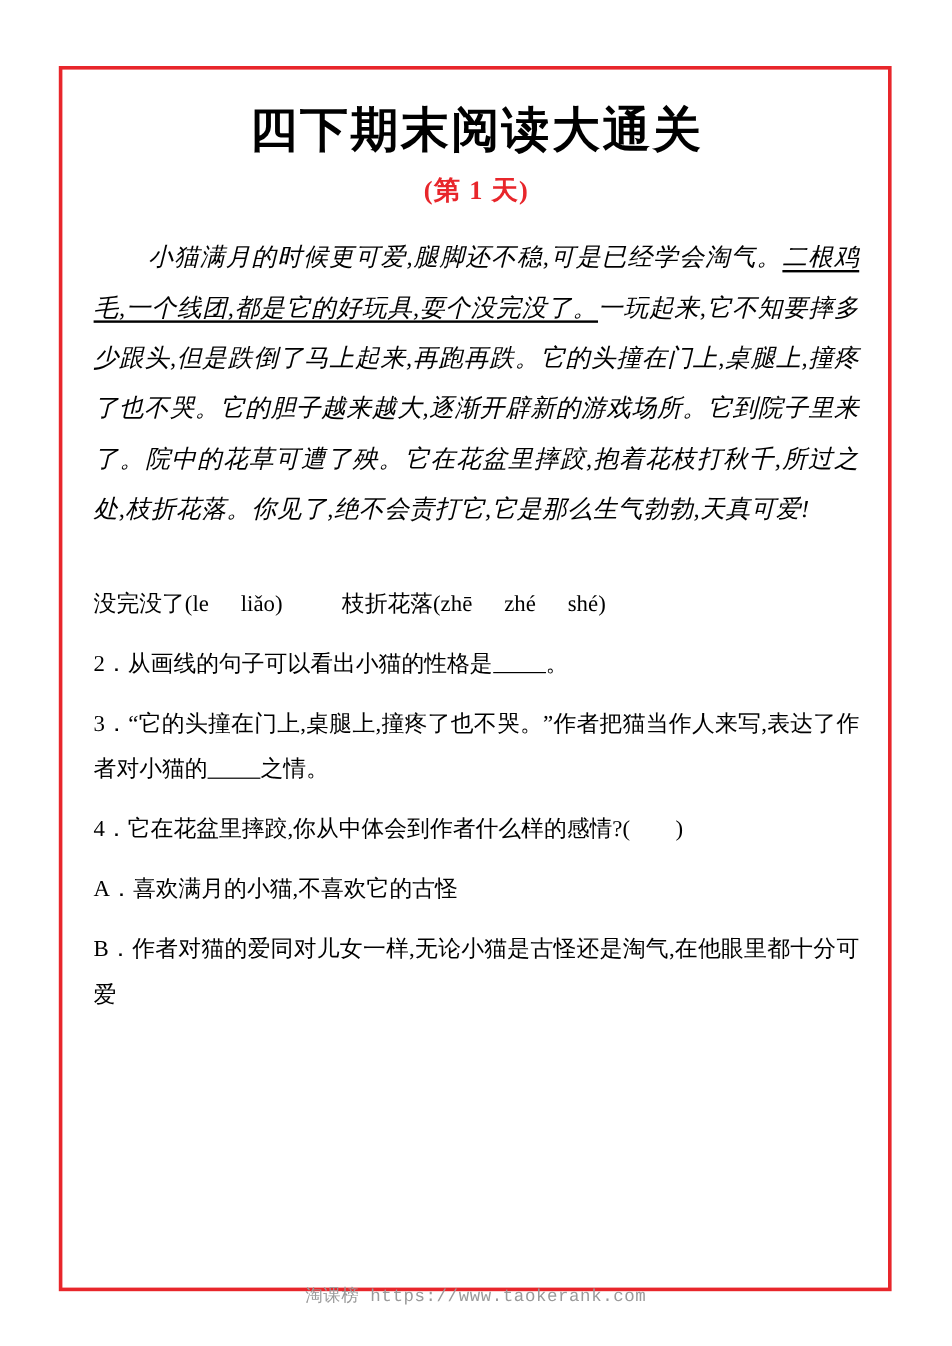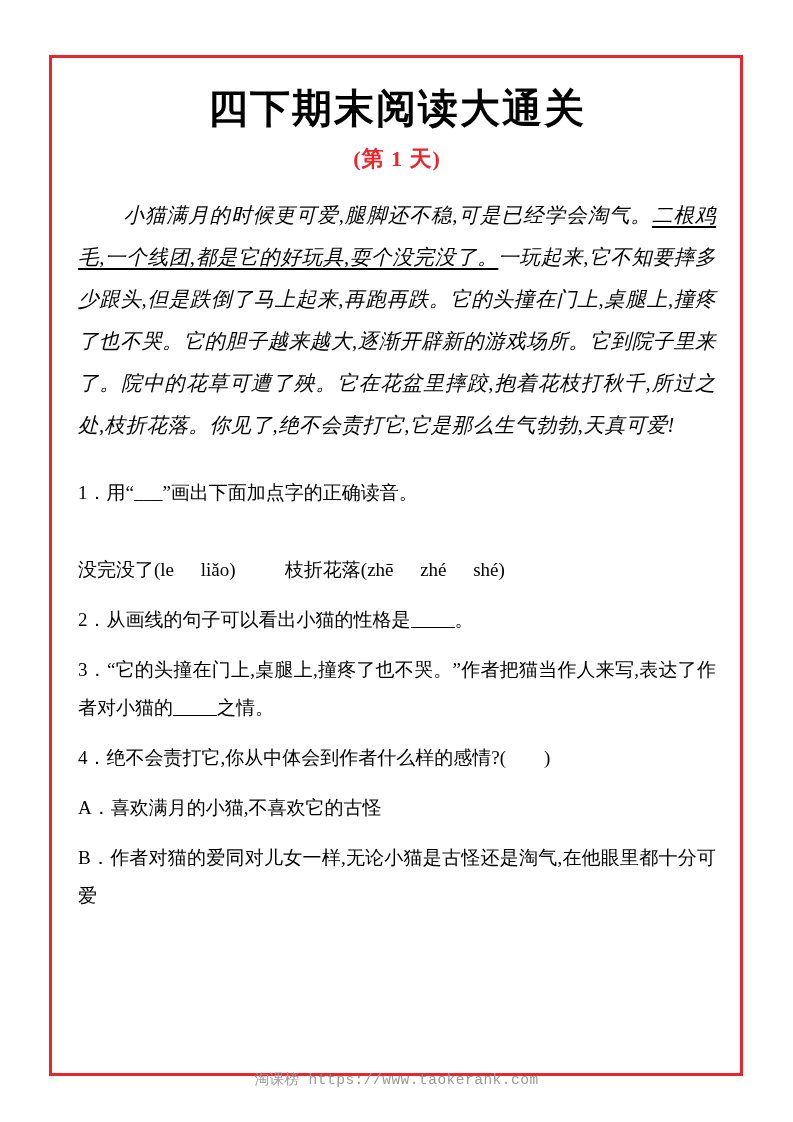--- a/index.html
+++ b/index.html
@@ -137,38 +137,35 @@
     <h1 class="title">四下期末阅读大通关</h1>
 
     <div class="subtitle">(第 1 天)</div>
 
     <div class="passage">
       <span class="indent"></span><span>小猫满月的时候更可爱,腿脚还不稳,可是已经学会淘气。</span><span class="underline">二根鸡毛,一个线团,都是它的好玩具,耍个没完没了。</span><span>一玩起来,它不知要摔多少跟头,但是跌倒了马上起来,再跑再跌。它的头撞在门上,桌腿上,撞疼了也不哭。它的胆子越来越大,逐渐开辟新的游戏场所。它到院子里来了。院中的花草可遭了殃。它在花盆里摔跤,抱着花枝打秋千,所过之处,枝折花落。你见了,绝不会责打它,它是那么生气勃勃,天真可爱!</span>
     </div>
 
     <div class="questions">
 
-      <div class="q">
-        <span>1．</span><span>用“___”画出下面加点字的正确读音。</span>
-      </div>
 
       <div class="q sub">
         <span>没完没了(le</span><span class="sp2"></span><span>liǎo)</span><span class="sp"></span><span>枝折花落(zhē</span><span class="sp2"></span><span>zhé</span><span class="sp2"></span><span>shé)</span>
       </div>
 
       <div class="q">
         <span>2．</span><span>从画线的句子可以看出小猫的性格是</span><span class="blank"></span><span>。</span>
       </div>
 
       <div class="q">
         <span>3．</span><span>“它的头撞在门上,桌腿上,撞疼了也不哭。”作者把猫当作人来写,表达了作者对小猫的</span><span class="blank"></span><span>之情。</span>
       </div>
 
       <div class="q">
-        <span>4．</span><span>绝不会责打它,你从中体会到作者什么样的感情?(</span><span class="blank paren"></span><span>)</span>
+        <span>4．</span><span>它在花盆里摔跤,你从中体会到作者什么样的感情?(</span><span class="blank paren"></span><span>)</span>
       </div>
 
       <div class="opt">
         <span>A．</span><span>喜欢满月的小猫,不喜欢它的古怪</span>
       </div>
 
       <div class="opt">
         <span>B．</span><span>作者对猫的爱同对儿女一样,无论小猫是古怪还是淘气,在他眼里都十分可爱</span>
       </div>
 

